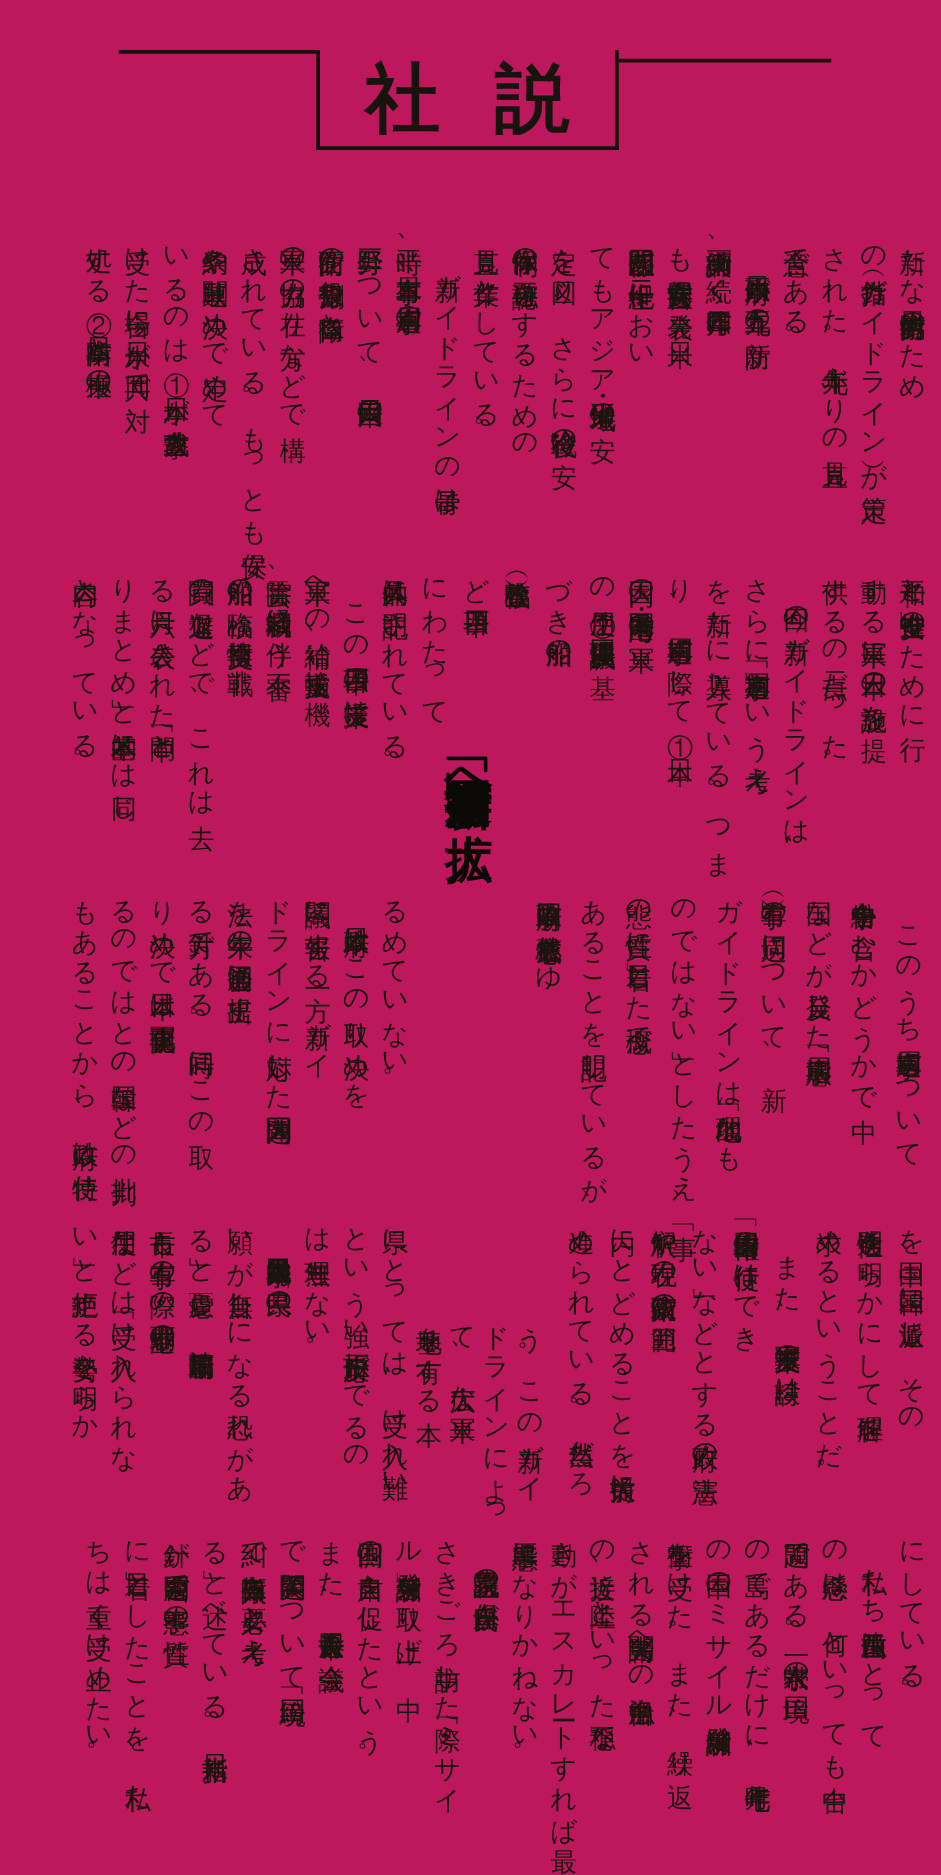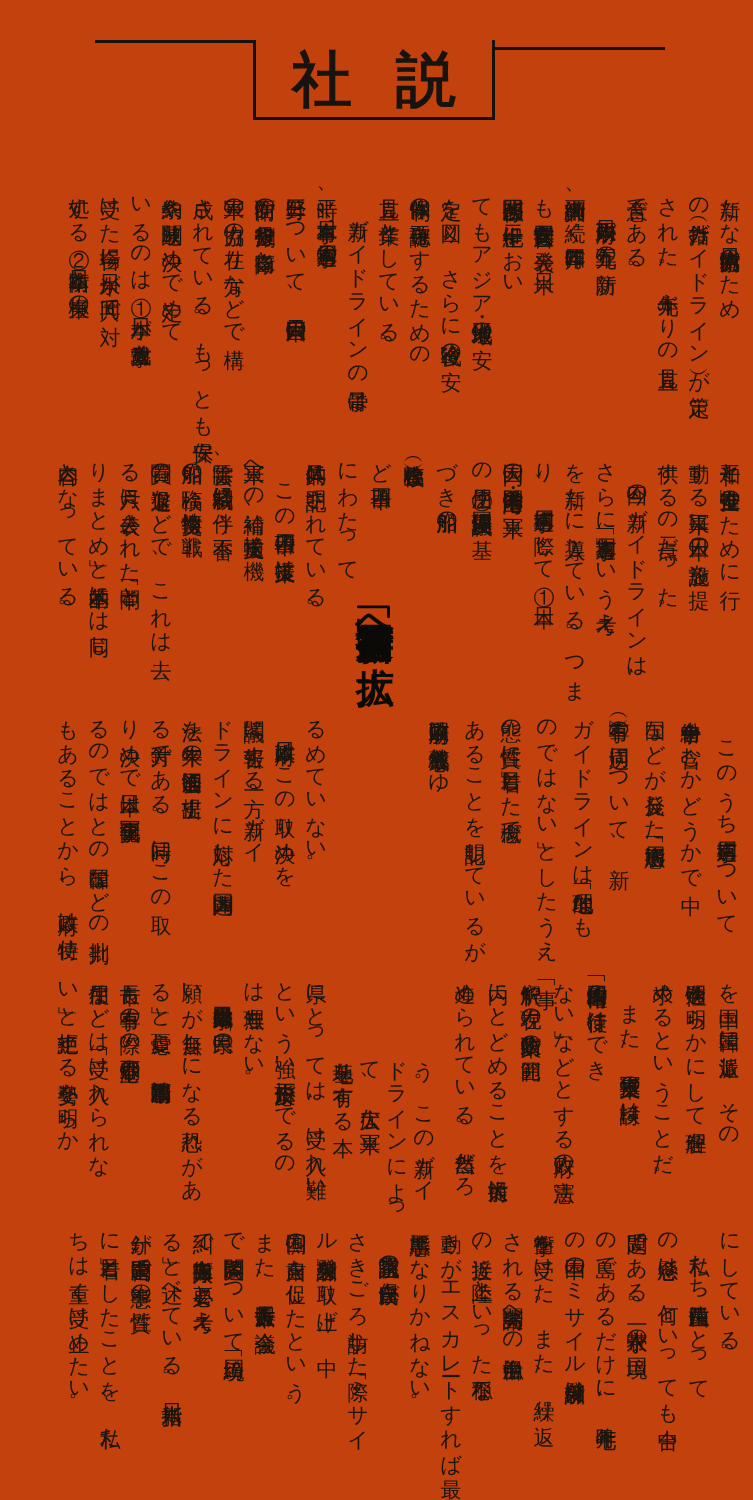--- a/index.html
+++ b/index.html
@@ -1,20 +1,20 @@
 <!DOCTYPE html>
 <html lang="ja"><head>
 <meta charset="utf-8">
 <style>
   html,body{margin:0;padding:0;background:#e8e8e6;}
   #page{
     position:relative;
     width:753px;height:1500px;
     margin:0 auto;
-    background:#c2410c;
+    background:#be185d;
     overflow:hidden;
     font-family:"DejaVu Serif","Liberation Serif",serif;
     color:#17130e;
   }
   
   .rule{position:absolute;background:#15110c;}
   #rule-left{left:95px;top:40px;width:158px;height:3px;}
   #rule-right{left:495px;top:47px;width:170px;height:3px;}
   #editorial-box{
     position:absolute;left:253px;top:40px;width:242px;height:80px;

